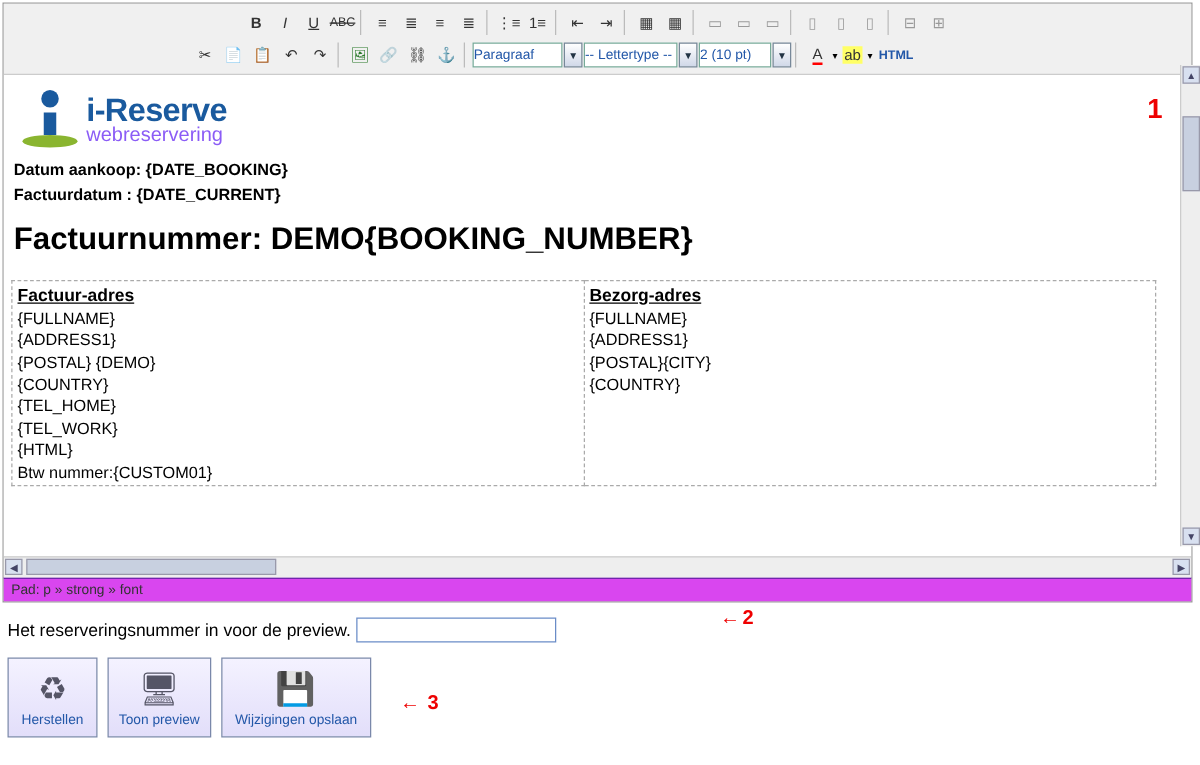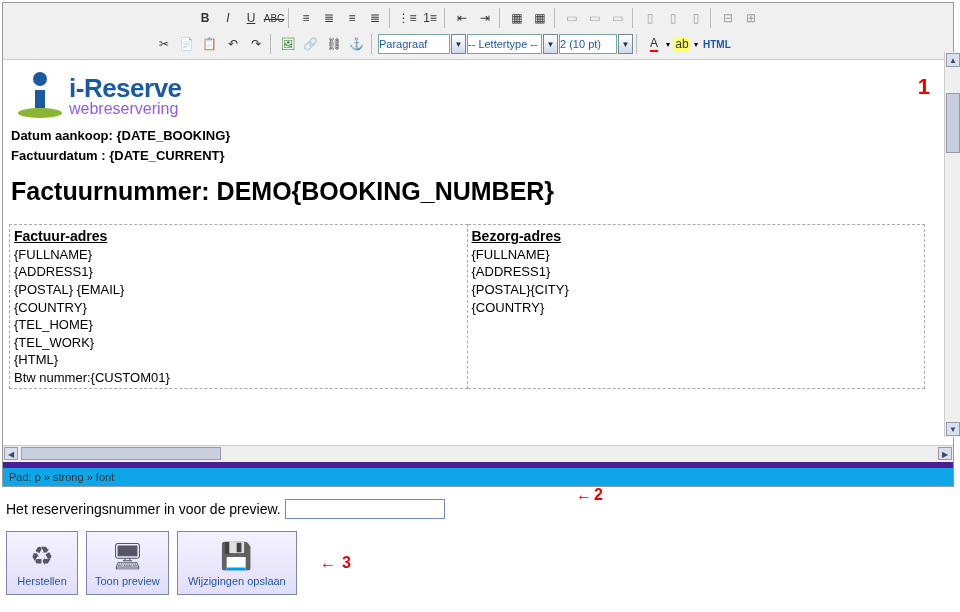--- a/index.html
+++ b/index.html
@@ -39,21 +39,21 @@
 .meta-lines { font-weight: bold; font-size: 13px; line-height: 1.5; padding: 6px 0 0 2px; }
 .invoice-title { font-family: Verdana, Arial; font-size: 25px; font-weight: bold; margin: 12px 0 18px 2px; }
 .addr-table { border: 1px dashed #aaa; width: 916px; border-collapse: collapse; }
 .addr-table td { border: 1px dashed #aaa; vertical-align: top; padding: 2px 4px; width: 50%; font-size: 13px; line-height: 1.35; }
 .addr-table td .hdr { font-weight: bold; text-decoration: underline; font-size: 14px; }
 .annotation-1 { position: absolute; right: 30px; top: 74px; color: #e00; font-size: 22px; font-weight: bold; }
 .annotation-2 { position: absolute; left: 576px; top: 486px; color: #e00; font-size: 16px; font-weight: bold; }
 .annotation-2::before { content: "←"; margin-right: 2px; }
 .annotation-3 { position: absolute; left: 320px; top: 554px; color: #e00; font-size: 16px; font-weight: bold; }
 .annotation-3::before { content: "←"; margin-right: 6px; }
-.path-bar { font-size: 11px; padding: 3px 6px; color: #333; background: #0ea5e9; border-top: 6px solid #4c1d95; }
+.path-bar { font-size: 11px; padding: 3px 6px; color: #333; background: #d946ef; border-top: 1px solid #4c1d95; }
 .preview-row { padding: 10px 6px 4px 6px; font-size: 14px; }
 .preview-input { border: 1px solid #6a8cc7; width: 160px; height: 20px; padding: 1px 4px; font-size: 13px; }
 .button-row { display: flex; gap: 8px; padding: 8px 6px; }
 .big-btn { width: auto; min-width: 72px; height: 64px; border: 1px solid #7a88aa; background: linear-gradient(#f4f2ff,#e2defa); display: flex; flex-direction: column; align-items: center; justify-content: center; gap: 2px; cursor: pointer; padding: 4px 8px; }
 .big-btn .bicon { width: 34px; height: 34px; display: flex; align-items: center; justify-content: center; font-size: 26px; color: #556; }
 .big-btn .blabel { font-size: 11px; color: #2257a8; }
 .big-btn.wide { min-width: 120px; }
 .disabled { opacity: 0.45; }
 </style>
 </head>
@@ -149,21 +149,21 @@
         <div>Factuurdatum : {DATE_CURRENT}</div>
       </div>
       <h1 class="invoice-title">Factuurnummer: DEMO{BOOKING_NUMBER}</h1>
       <table class="addr-table">
         <tbody>
             <tr>
           <td>
             <div class="hdr">Factuur-adres</div>
             <div>{FULLNAME}</div>
             <div>{ADDRESS1}</div>
-            <div>{POSTAL} {EMAIL}</div>
+            <div>{POSTAL} {DEMO}</div>
             <div>{COUNTRY}</div>
             <div>{TEL_HOME}</div>
             <div>{TEL_WORK}</div>
             <div>{HTML}</div>
             <div>Btw nummer:{CUSTOM01}</div>
           </td>
           <td>
             <div class="hdr">Bezorg-adres</div>
             <div>{FULLNAME}</div>
             <div>{ADDRESS1}</div>

